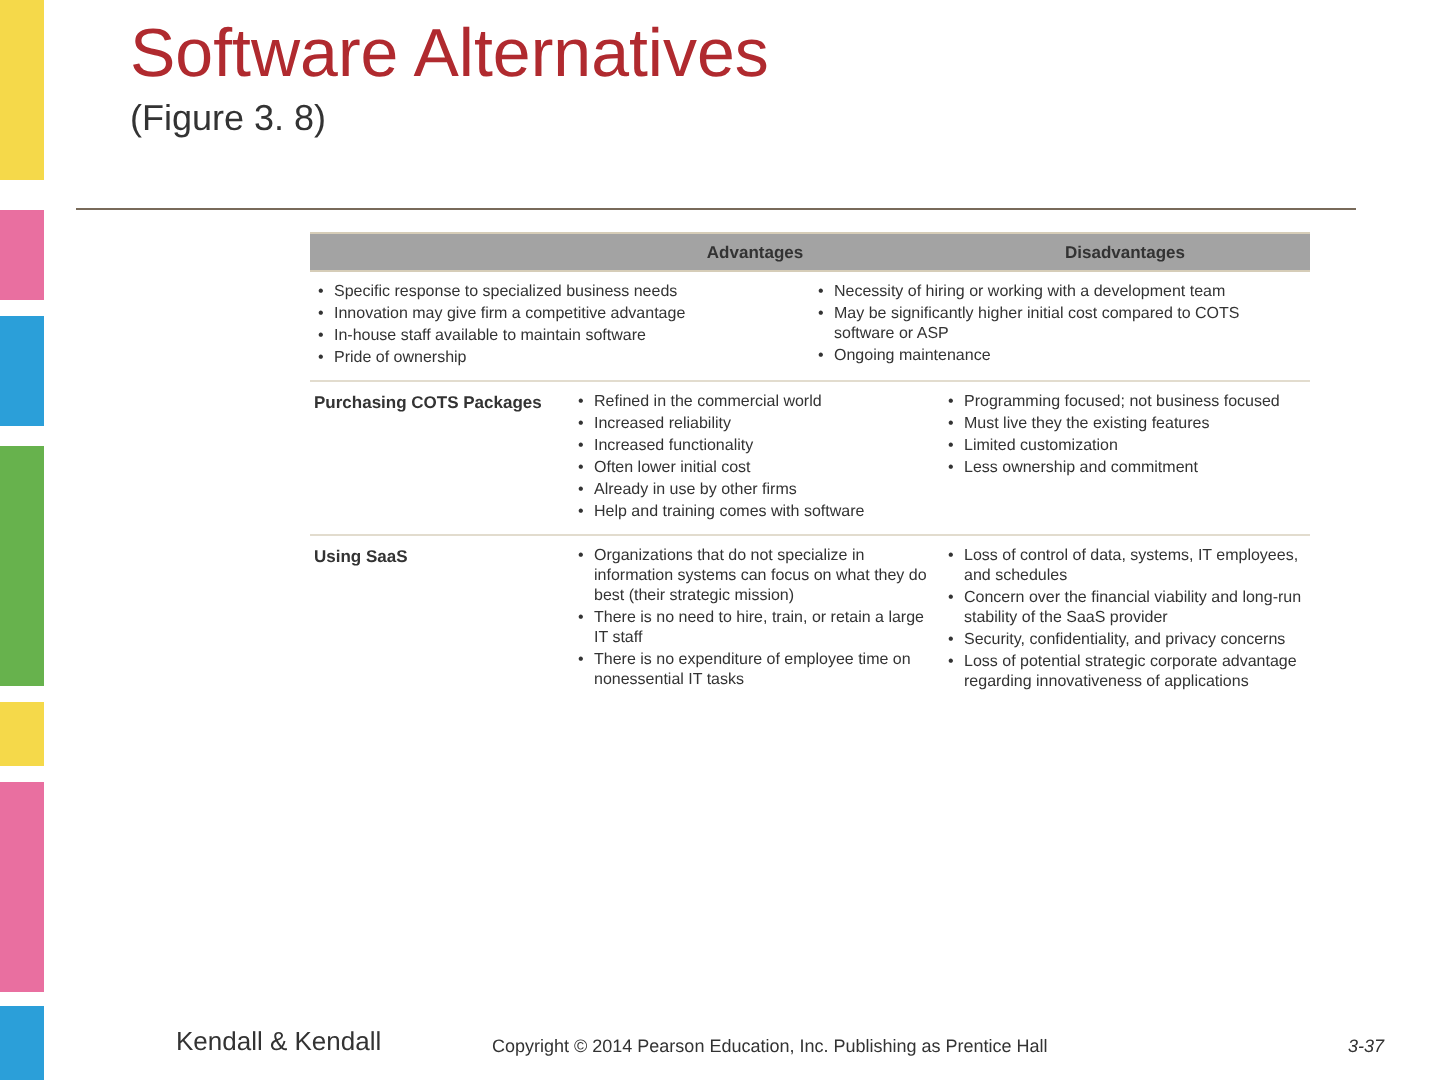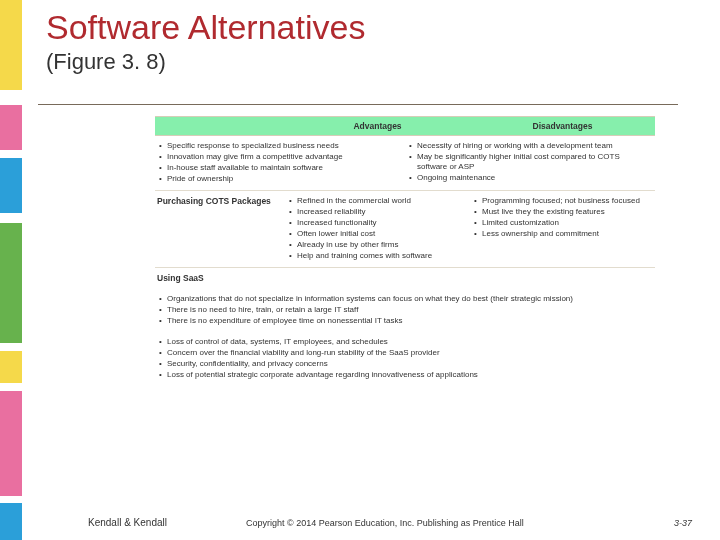--- a/index.html
+++ b/index.html
@@ -14,40 +14,40 @@
   .sb-blue { background: #2b9fd9; height: 55px; }
   .sb-gap3 { background: #fff; height: 10px; }
   .sb-green { background: #67b24d; height: 120px; }
   .sb-gap4 { background: #fff; height: 8px; }
   .sb-yellow2 { background: #f5d94a; height: 32px; }
   .sb-gap5 { background: #fff; height: 8px; }
   .sb-pink2 { background: #e96fa0; height: 105px; }
   .sb-gap6 { background: #fff; height: 7px; }
   .sb-blue2 { background: #2b9fd9; height: 37px; }
 
-  .header { position: absolute; left: 46px; top: 8px; }
+  .header { position: absolute; left: 65px; top: 8px; }
   .title { font-size: 34px; font-weight: 400; color: #b02a2f; font-family: Verdana, sans-serif; }
-  .subtitle { font-size: 22px; color: #333; margin-top: 2px; }
+  .subtitle { font-size: 18px; color: #333; margin-top: 2px; }
   .hr { position: absolute; left: 38px; top: 104px; width: 640px; height: 1px; background: #786a5a; }
 
   .table-wrap { position: absolute; left: 155px; top: 116px; width: 500px; }
-  .thead { display: flex; background: #86efac; border-top: 1px solid #d6cdb8; border-bottom: 1px solid #d6cdb8; }
+  .thead { display: flex; background: #a3a3a3; border-top: 1px solid #d6cdb8; border-bottom: 1px solid #d6cdb8; }
   .thead .c1 { width: 130px; }
   .thead .c2, .thead .c3 { flex: 1; text-align: center; font-weight: 700; font-size: 8.5px; color: #333; padding: 4px 2px; }
 
   .row { display: flex; border-bottom: 1px solid #e2dcce; }
-  .row.last { border-bottom: none; flex-direction: column; }
+  .row.last { border-bottom: none; }
   .c1 { width: 130px; padding: 5px 6px 5px 2px; font-weight: 700; font-size: 8.5px; color: #333; line-height: 1.3; }
   .c2, .c3 { flex: 1; padding: 5px 4px; }
   ul { list-style: none; }
   li { font-size: 8px; color: #333; line-height: 1.25; position: relative; padding-left: 8px; margin-bottom: 1px; }
   li:before { content: "•"; position: absolute; left: 0; top: 0; color: #333; }
 
   .footer { position: absolute; bottom: 12px; left: 0; width: 720px; }
-  .authors { position: absolute; left: 88px; bottom: 0; font-size: 10px; color: #333; }
+  .authors { position: absolute; left: 88px; bottom: 0; font-size: 13px; color: #333; }
   .copyright { position: absolute; left: 246px; bottom: 0; font-size: 9px; color: #333; }
   .pageno { position: absolute; right: 28px; bottom: 0; font-size: 9px; color: #333; font-style: italic; }
 </style>
 </head>
 <body>
 
 <div class="sidebar">
   <div class="sb-block sb-yellow"></div>
     <div class="sb-block sb-gap1"></div>
   <div class="sb-block sb-pink"></div>

